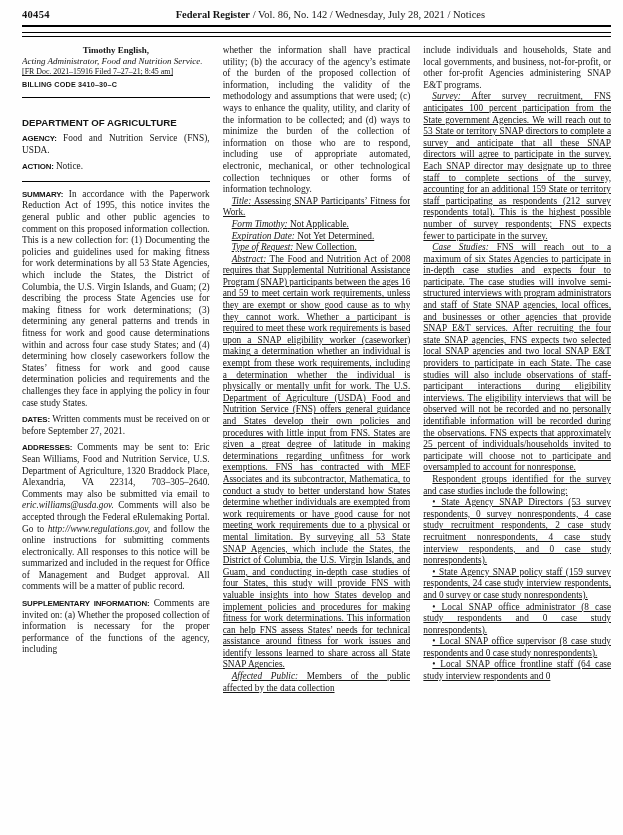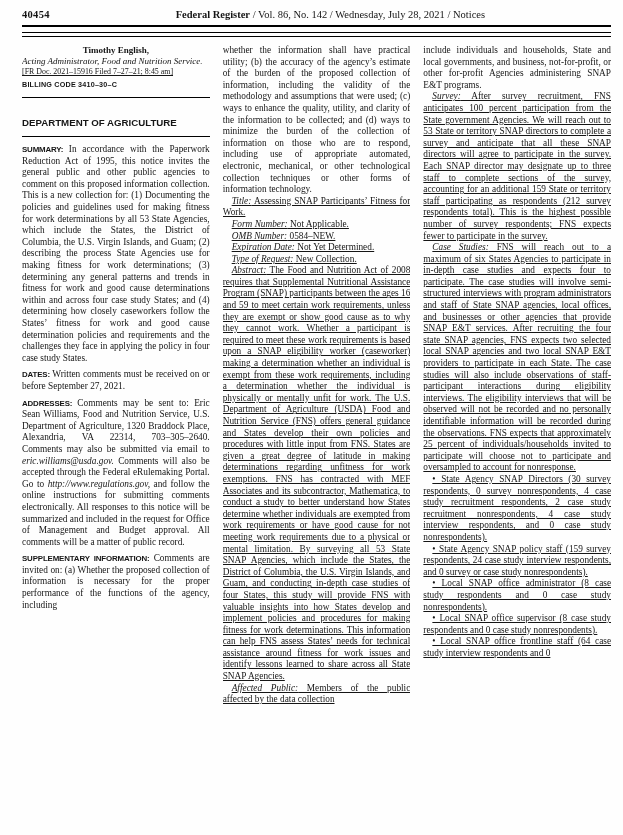--- a/index.html
+++ b/index.html
@@ -40,40 +40,42 @@
   </div>
   <div class="double-rule"></div>
   <div class="cols">
     <div class="col">
         <p class="sig-name"><span>Timothy English,</span></p>
         <p class="sig-title"><span>Acting Administrator, Food and Nutrition Service.</span></p>
         <p class="frdoc"><span>[FR Doc. 2021–15916 Filed 7–27–21; 8:45 am]</span></p>
         <p class="billing"><span>BILLING CODE 3410–30–C</span></p>
         <div class="rule"></div>
         <p class="h1"><span>DEPARTMENT OF AGRICULTURE</span></p>
+        <p class="body labeled"><span class="lbl">AGENCY: </span><span>Food and Nutrition Service (FNS), USDA.</span></p>
+        <p class="body labeled"><span class="lbl">ACTION: </span><span>Notice.</span></p>
         <div class="rule"></div>
         <p class="body labeled"><span class="lbl">SUMMARY: </span><span>In accordance with the Paperwork Reduction Act of 1995, this notice invites the general public and other public agencies to comment on this proposed information collection. This is a new collection for: (1) Documenting the policies and guidelines used for making fitness for work determinations by all 53 State Agencies, which include the States, the District of Columbia, the U.S. Virgin Islands, and Guam; (2) describing the process State Agencies use for making fitness for work determinations; (3) determining any general patterns and trends in fitness for work and good cause determinations within and across four case study States; and (4) determining how closely caseworkers follow the States’ fitness for work and good cause determination policies and requirements and the challenges they face in applying the policy in four case study States.</span></p>
         <p class="body labeled"><span class="lbl">DATES: </span><span>Written comments must be received on or before September 27, 2021.</span></p>
         <p class="body labeled"><span class="lbl">ADDRESSES: </span><span>Comments may be sent to: Eric Sean Williams, Food and Nutrition Service, U.S. Department of Agriculture, 1320 Braddock Place, Alexandria, VA 22314, 703–305–2640. Comments may also be submitted via email to </span><span class="ital">eric.williams@usda.gov.</span><span> Comments will also be accepted through the Federal eRulemaking Portal. Go to </span><span class="ital">http://www.regulations.gov,</span><span> and follow the online instructions for submitting comments electronically. All responses to this notice will be summarized and included in the request for Office of Management and Budget approval. All comments will be a matter of public record.</span></p>
         <p class="body labeled"><span class="lbl">SUPPLEMENTARY INFORMATION: </span><span>Comments are invited on: (a) Whether the proposed collection of information is necessary for the proper performance of the functions of the agency, including</span></p>
       </div>
     <div class="col">
         <p class="body"><span>whether the information shall have practical utility; (b) the accuracy of the agency’s estimate of the burden of the proposed collection of information, including the validity of the methodology and assumptions that were used; (c) ways to enhance the quality, utility, and clarity of the information to be collected; and (d) ways to minimize the burden of the collection of information on those who are to respond, including use of appropriate automated, electronic, mechanical, or other technological collection techniques or other forms of information technology.</span></p>
         <p class="body indent"><span class="ital">Title:</span><span> Assessing SNAP Participants’ Fitness for Work.</span></p>
-        <p class="body indent"><span class="ital">Form Number:</span><span> Not Applicable.</span></p>
-        <p class="body indent"><span class="ital">OMB Number:</span><span> 0584–NEW.</span></p>
+        <p class="body indent"><span class="ital">Form Timothy:</span><span> Not Applicable.</span></p>
         <p class="body indent"><span class="ital">Expiration Date:</span><span> Not Yet Determined.</span></p>
         <p class="body indent"><span class="ital">Type of Request:</span><span> New Collection.</span></p>
         <p class="body indent"><span class="ital">Abstract:</span><span> The Food and Nutrition Act of 2008 requires that Supplemental Nutritional Assistance Program (SNAP) participants between the ages 16 and 59 to meet certain work requirements, unless they are exempt or show good cause as to why they cannot work. Whether a participant is required to meet these work requirements is based upon a SNAP eligibility worker (caseworker) making a determination whether an individual is exempt from these work requirements, including a determination whether the individual is physically or mentally unfit for work. The U.S. Department of Agriculture (USDA) Food and Nutrition Service (FNS) offers general guidance and States develop their own policies and procedures with little input from FNS. States are given a great degree of latitude in making determinations regarding unfitness for work exemptions. FNS has contracted with MEF Associates and its subcontractor, Mathematica, to conduct a study to better understand how States determine whether individuals are exempted from work requirements or have good cause for not meeting work requirements due to a physical or mental limitation. By surveying all 53 State SNAP Agencies, which include the States, the District of Columbia, the U.S. Virgin Islands, and Guam, and conducting in-depth case studies of four States, this study will provide FNS with valuable insights into how States develop and implement policies and procedures for making fitness for work determinations. This information can help FNS assess States’ needs for technical assistance around fitness for work issues and identify lessons learned to share across all State SNAP Agencies.</span></p>
         <p class="body indent"><span class="ital">Affected Public:</span><span> Members of the public affected by the data collection</span></p>
       </div>
     <div class="col">
         <p class="body"><span>include individuals and households, State and local governments, and business, not-for-profit, or other for-profit Agencies administering SNAP E&amp;T programs.</span></p>
         <p class="body indent"><span class="ital">Survey:</span><span> After survey recruitment, FNS anticipates 100 percent participation from the State government Agencies. We will reach out to 53 State or territory SNAP directors to complete a survey and anticipate that all these SNAP directors will agree to participate in the survey. Each SNAP director may designate up to three staff to complete sections of the survey, accounting for an additional 159 State or territory staff participating as respondents (212 survey respondents total). This is the highest possible number of survey respondents; FNS expects fewer to participate in the survey.</span></p>
         <p class="body indent"><span class="ital">Case Studies:</span><span> FNS will reach out to a maximum of six States Agencies to participate in in-depth case studies and expects four to participate. The case studies will involve semi-structured interviews with program administrators and staff of State SNAP agencies, local offices, and businesses or other agencies that provide SNAP E&amp;T services. After recruiting the four state SNAP agencies, FNS expects two selected local SNAP agencies and two local SNAP E&amp;T providers to participate in each State. The case studies will also include observations of staff-participant interactions during eligibility interviews. The eligibility interviews that will be observed will not be recorded and no personally identifiable information will be recorded during the observations. FNS expects that approximately 25 percent of individuals/households invited to participate will choose not to participate and oversampled to account for nonresponse.</span></p>
-        <p class="body indent"><span>• State Agency SNAP Directors (30 survey respondents, 0 survey nonrespondents, 4 case study recruitment respondents, 2 case study recruitment nonrespondents, 4 case study interview respondents, and 0 case study nonrespondents).</span></p>
+        <p class="body indent"><span>Respondent groups identified for the survey and case studies include the following:</span></p>
+        <p class="body indent"><span>• State Agency SNAP Directors (53 survey respondents, 0 survey nonrespondents, 4 case study recruitment respondents, 2 case study recruitment nonrespondents, 4 case study interview respondents, and 0 case study nonrespondents).</span></p>
         <p class="body indent"><span>• State Agency SNAP policy staff (159 survey respondents, 24 case study interview respondents, and 0 survey or case study nonrespondents).</span></p>
         <p class="body indent"><span>• Local SNAP office administrator (8 case study respondents and 0 case study nonrespondents).</span></p>
         <p class="body indent"><span>• Local SNAP office supervisor (8 case study respondents and 0 case study nonrespondents).</span></p>
         <p class="body indent"><span>• Local SNAP office frontline staff (64 case study interview respondents and 0</span></p>
       </div>
   </div>
 </div>
 
 </body></html>

